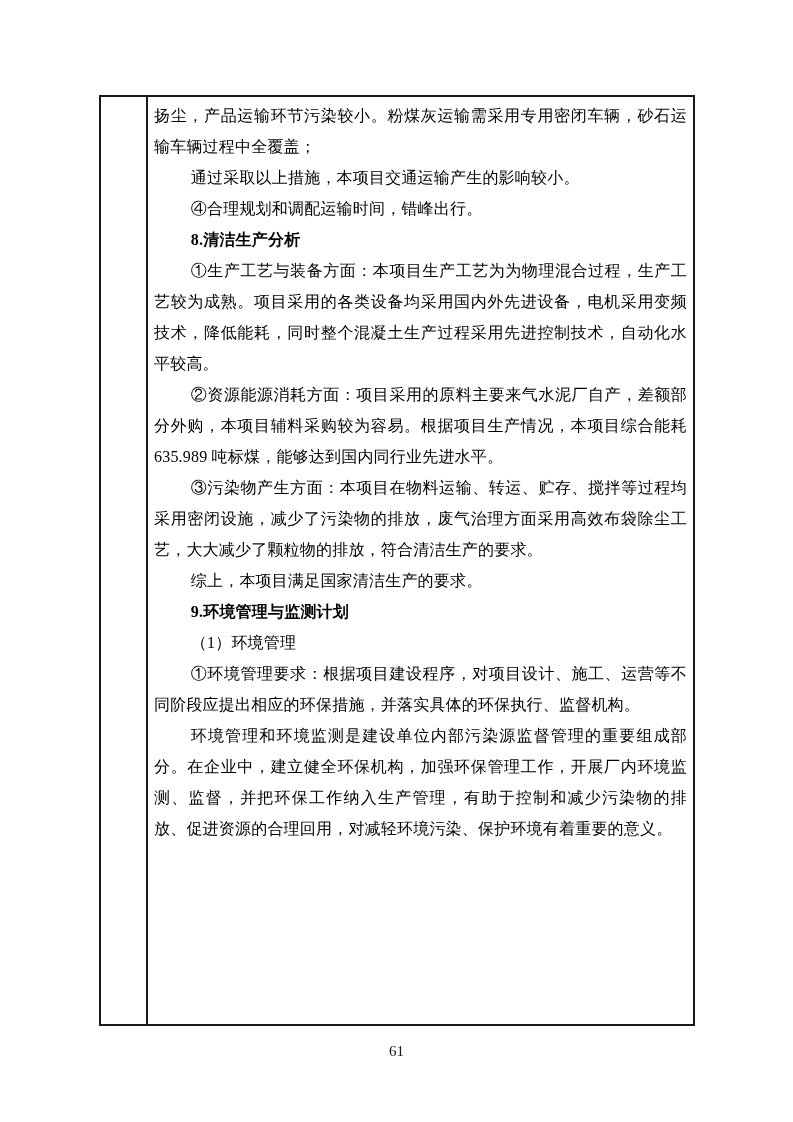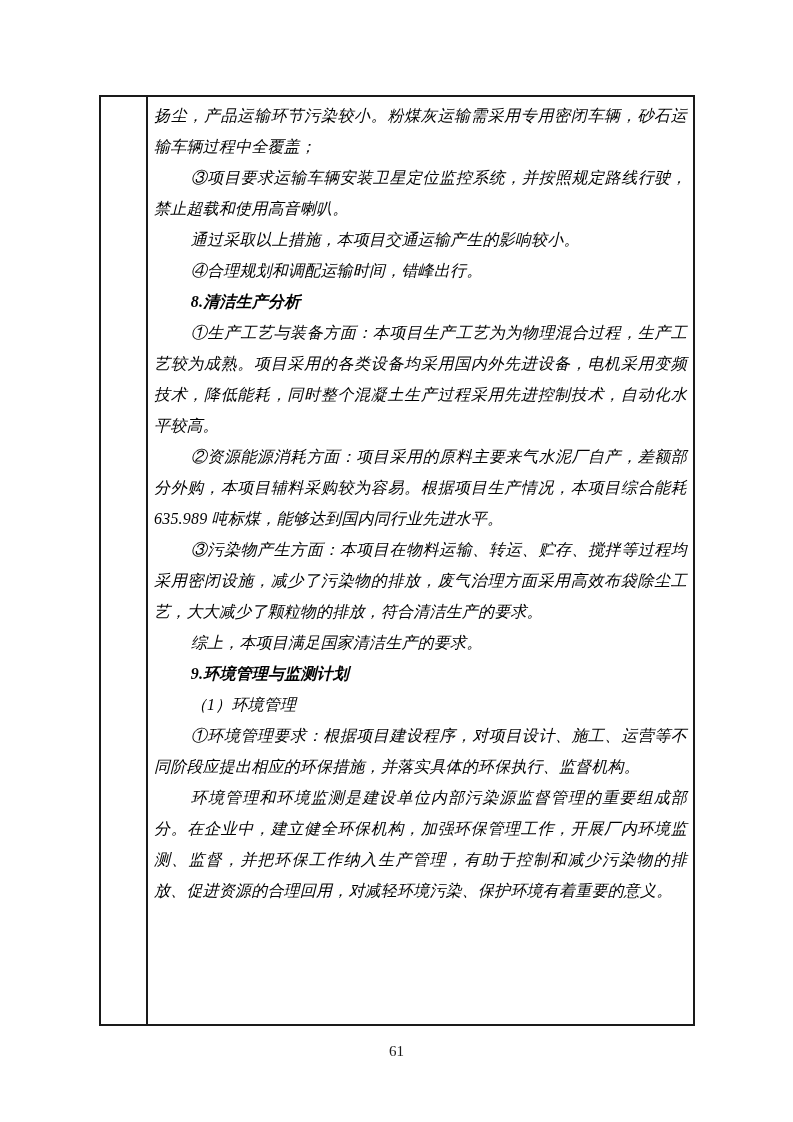--- a/index.html
+++ b/index.html
@@ -39,21 +39,20 @@
   .content-col {
     flex: 1;
     box-sizing: border-box;
     padding: 3px 6px 0 6px;
     font-size: 16px;
     line-height: 31px;
     text-align: justify;
     text-justify: inter-ideograph;
     overflow: hidden;
     letter-spacing: 0.2px;
-    font-style: italic;
   }
   .para {
     margin: 0;
     text-indent: 2.3em;
   }
   .para.cont {
     text-indent: 0;
   }
   .para.heading {
     font-weight: bold;
@@ -73,21 +72,20 @@
 <body>
 
 <div class="page">
 
   <div class="doc-table">
 
     <div class="side-col"></div>
 
     <div class="content-col">
       <p class="para cont">扬尘，产品运输环节污染较小。粉煤灰运输需采用专用密闭车辆，砂石运输车辆过程中全覆盖；</p>
-      <p class="para">③项目要求运输车辆安装卫星定位监控系统，并按照规定路线行驶，禁止超载和使用高音喇叭。</p>
       <p class="para">通过采取以上措施，本项目交通运输产生的影响较小。</p>
       <p class="para">④合理规划和调配运输时间，错峰出行。</p>
       <p class="para heading">8.清洁生产分析</p>
       <p class="para">①生产工艺与装备方面：本项目生产工艺为为物理混合过程，生产工艺较为成熟。项目采用的各类设备均采用国内外先进设备，电机采用变频技术，降低能耗，同时整个混凝土生产过程采用先进控制技术，自动化水平较高。</p>
       <p class="para">②资源能源消耗方面：项目采用的原料主要来气水泥厂自产，差额部分外购，本项目辅料采购较为容易。根据项目生产情况，本项目综合能耗635.989 吨标煤，能够达到国内同行业先进水平。</p>
       <p class="para">③污染物产生方面：本项目在物料运输、转运、贮存、搅拌等过程均采用密闭设施，减少了污染物的排放，废气治理方面采用高效布袋除尘工艺，大大减少了颗粒物的排放，符合清洁生产的要求。</p>
       <p class="para">综上，本项目满足国家清洁生产的要求。</p>
       <p class="para heading">9.环境管理与监测计划</p>
       <p class="para">（1）环境管理</p>
       <p class="para">①环境管理要求：根据项目建设程序，对项目设计、施工、运营等不同阶段应提出相应的环保措施，并落实具体的环保执行、监督机构。</p>

